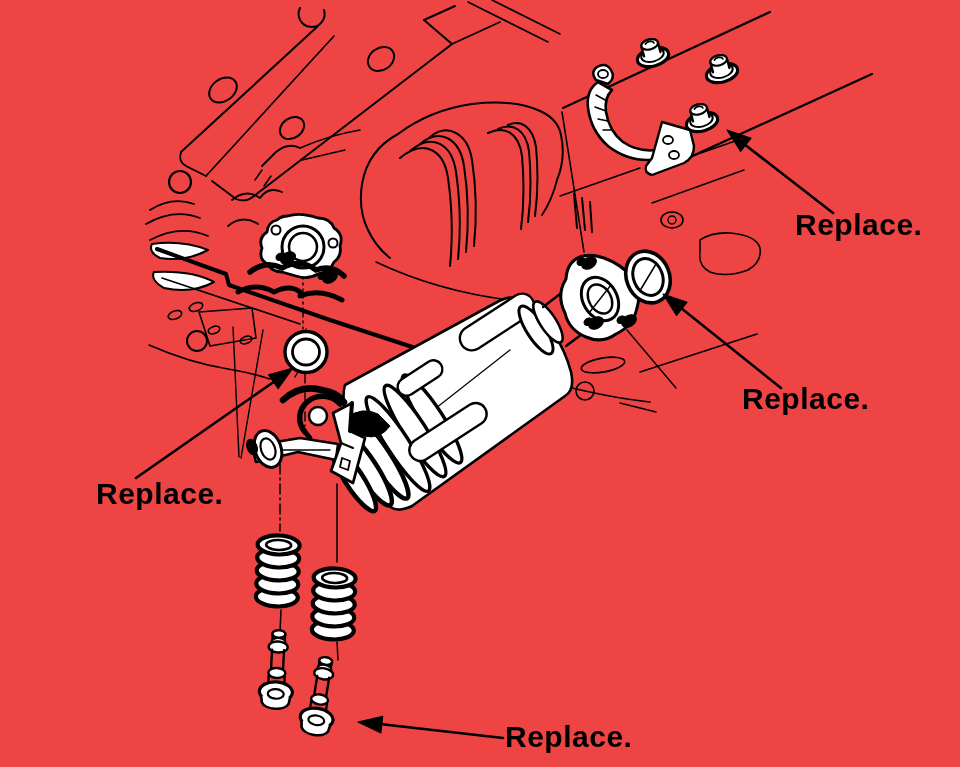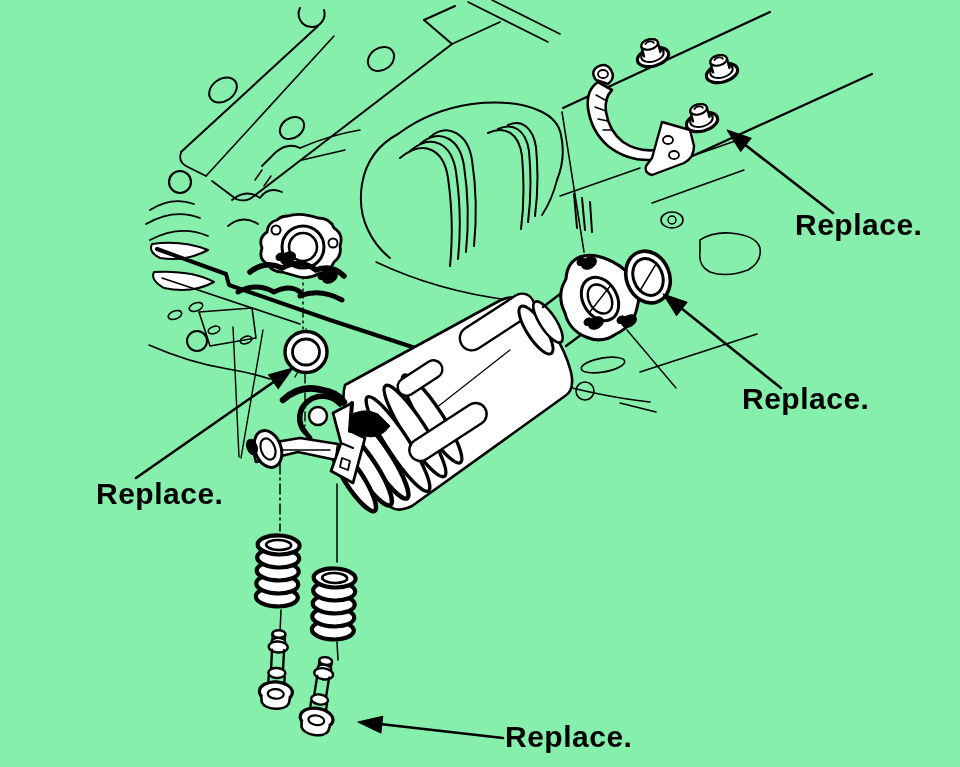--- a/index.html
+++ b/index.html
@@ -1,16 +1,16 @@
 <!DOCTYPE html>
 <html><head>
 <meta charset="utf-8">
 <style>
   html,body{margin:0;padding:0;background:#fff;}
-  .canvas{position:relative;width:960px;height:767px;background:#86efac;overflow:hidden;
+  .canvas{position:relative;width:960px;height:767px;background:#ef4444;overflow:hidden;
           font-family:"Liberation Sans",sans-serif;}
   .canvas svg{position:absolute;left:0;top:0;}
   .canvas svg *{stroke-linecap:round;stroke-linejoin:round;}
   .label{position:absolute;font-weight:700;font-size:30px;letter-spacing:.5px;color:#000;
          white-space:nowrap;line-height:1.05;}
 </style>
 </head>
 <body>
 
 <div class="canvas">

